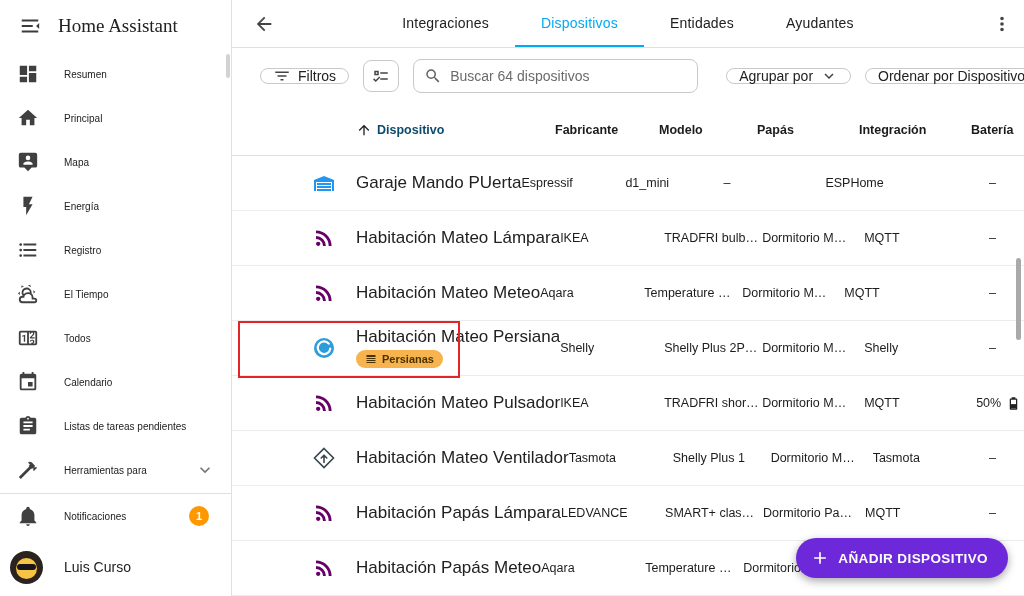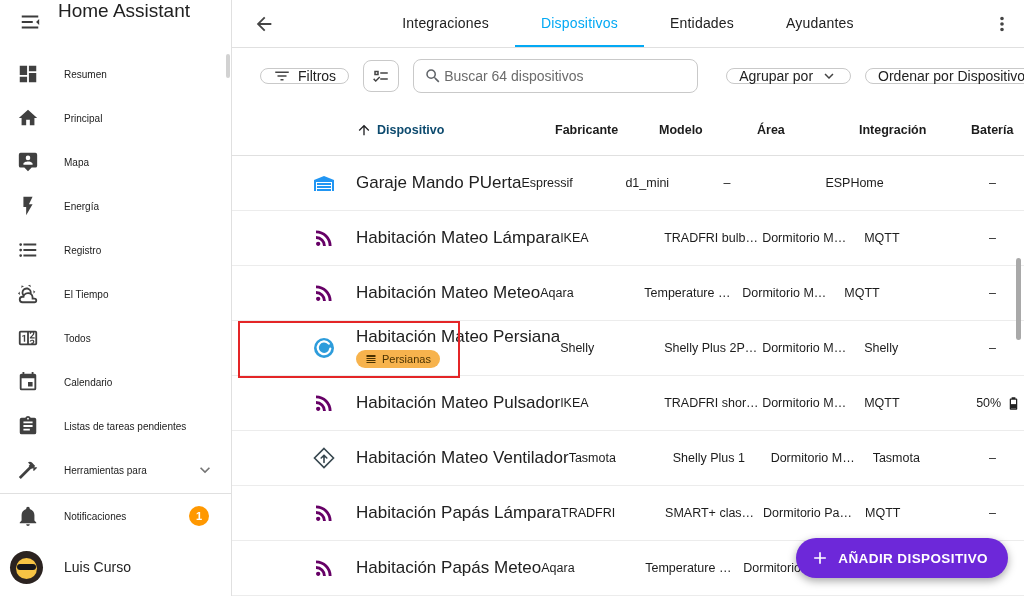--- a/index.html
+++ b/index.html
@@ -3,21 +3,21 @@
 <meta charset="utf-8">
 <style>
   * { box-sizing: border-box; margin: 0; padding: 0; }
   html,body { width:1024px; height:596px; overflow:hidden; background:#fff;
     font-family:"Liberation Sans", sans-serif; color:#212121; }
   .app { display:flex; width:1024px; height:596px; }
 
   
   .sidebar { width:232px; flex:0 0 232px; border-right:1px solid #e0e0e0;
     display:flex; flex-direction:column; position:relative; background:#fff; }
-  .sb-header { height:52px; display:flex; align-items:flex-start; padding:0 8px; }
+  .sb-header { height:52px; display:flex; align-items:center; padding:0 8px;font-family:Liberation Serif, serif; }
   .menu-btn { width:44px; height:44px; display:flex; align-items:center; justify-content:center;
     border:none; background:none; cursor:pointer; color:#3c3c3c; }
   .sb-title { font-size:19px; font-weight:500; margin-left:6px; color:#212121; }
   .sb-item { height:44px; display:flex; align-items:center; padding:0 16px; cursor:pointer; }
   .sb-icon { width:24px; height:24px; flex:0 0 24px; color:#404040; display:flex; align-items:center; justify-content:center; }
   .sb-label { margin-left:24px; font-size:10px; font-weight:500; color:#212121; white-space:nowrap;text-align:right; }
   .sb-expand { margin-left:auto; color:#757575; display:flex; }
   .sb-bottom { margin-top:auto; border-top:1px solid #e0e0e0; }
   .notif-badge { margin-left:auto; margin-right:6px; width:20px; height:20px; border-radius:50%;
     background:#ff9800; color:#fff; font-size:11px; font-weight:700;
@@ -41,21 +41,21 @@
   .tab { padding:0 26px; display:flex; align-items:center; font-size:14px; font-weight:500; letter-spacing:.2px;
     color:#212121; cursor:pointer; border-bottom:2px solid transparent; }
   .tab.active { color:#03a9f4; border-bottom-color:#03a9f4; }
 
   .toolbar { height:56px; flex:0 0 56px; display:flex; align-items:center; padding:0 28px; gap:14px; }
   .chip { height:16px; border:1px solid #c9c9c9; border-radius:8px; background:#fff; display:flex; align-items:center;
     padding:0 12px; gap:7px; font-size:14px; color:#212121; cursor:pointer; white-space:nowrap; }
   .icon-btn { width:36px; height:32px; flex:0 0 36px; border:1px solid #c9c9c9; border-radius:8px; background:#fff;
     display:flex; align-items:center; justify-content:center; cursor:pointer; color:#444; }
   .search-box { height:32px; flex:0 0 285px; border:1px solid #c9c9c9; border-radius:8px; display:flex; align-items:center;
-    padding:16px 10px; gap:2px; color:#5f6368; }
+    padding:16px 10px; gap:8px; color:#5f6368; }
   .search-box input { border:none; outline:none; flex:1; font-size:14px; font-family:inherit; color:#212121; background:transparent; }
   .search-box input::placeholder { color:#6b6b6b; }
   .tb-spacer { flex:1; }
   .chev { color:#444; display:flex; }
 
   
   .table { flex:1; display:flex; flex-direction:column; position:relative; }
   .thead { height:52px; flex:0 0 52px; display:flex; align-items:center; border-bottom:1px solid #e0e0e0;
     padding:0 28px 0 80px; font-size:12.5px; font-weight:700; color:#202124; }
   .trow { height:55px; flex:0 0 55px; display:flex; align-items:center; border-bottom:1px solid #ececec;
@@ -64,21 +64,21 @@
   .c-icon  { flex:0 0 44px; display:flex; align-items:center; }
   .c-name  { flex:0 0 155px; white-space:nowrap; }
   .c-manu  { flex:0 0 104px; white-space:nowrap; }
   .c-model { flex:0 0 98px;  white-space:nowrap; }
   .c-area  { flex:0 0 102px; white-space:nowrap; }
   .c-integ { flex:0 0 112px; white-space:nowrap; }
   .c-batt  { flex:1; display:flex; justify-content:flex-end; align-items:center; gap:5px; }
   .h-device { flex:0 0 199px; display:flex; align-items:center; gap:5px; color:#0c4a6e; }
   .dev-name { font-size:17px; color:#212121; line-height:16px; }
   .dev-badge { display:inline-flex; align-items:center; gap:5px; margin-top:5px; background:#f7b34d; color:#4a3200;
-    border-radius:11px; padding:3px 9px; font-size:11px; font-weight:400; }
+    border-radius:11px; padding:3px 9px; font-size:11px; font-weight:700; }
   .svg24 { width:24px; height:24px; display:block; }
   .svg22 { width:22px; height:22px; display:block; }
   .svg20 { width:20px; height:20px; display:block; }
   .svg18 { width:18px; height:18px; display:block; }
   .svg16 { width:16px; height:16px; display:block; }
   .svg12 { width:12px; height:12px; display:block; }
   .batt-svg { width:15px; height:15px; display:block; }
 
   
   .highlight-box { position:absolute; left:6px; top:321px; width:222px; height:57px;
@@ -274,21 +274,21 @@
       <div class="thead">
         <div class="cell c-icon"></div>
         <div class="h-device">
           <svg class="svg16" viewBox="0 0 24 24" fill="#202124">
               <path d="M13,20H11V8L5.5,13.5L4.08,12.08L12,4.16L19.92,12.08L18.5,13.5L13,8V20Z"></path>
             </svg>
           <span>Dispositivo</span>
         </div>
         <div class="cell c-manu">Fabricante</div>
         <div class="cell c-model">Modelo</div>
-        <div class="cell c-area">Área</div>
+        <div class="cell c-area">Papás</div>
         <div class="cell c-integ">Integración</div>
         <div class="cell c-batt">Batería</div>
       </div>
       <div>
           <div class="trow">
             <div class="cell c-icon">
               <svg class="svg24" viewBox="0 0 24 24" fill="#2196f3">
                 <path d="M22,9V20H20V11H4V20H2V9L12,5L22,9M19,12H5V14H19V12M19,15H5V17H19V15M19,18H5V20H19V18Z"></path>
               </svg>
             </div>
@@ -399,21 +399,21 @@
           </div>
           <div class="trow">
             <div class="cell c-icon">
               <svg class="svg24" viewBox="0 0 24 24" fill="#660066">
                 <path d="M6.18,15.64A2.18,2.18 0 0,1 8.36,17.82C8.36,19 7.38,20 6.18,20C5,20 4,19 4,17.82A2.18,2.18 0 0,1 6.18,15.64M4,4.44A15.56,15.56 0 0,1 19.56,20H16.73A12.73,12.73 0 0,0 4,7.27V4.44M4,10.1A9.9,9.9 0 0,1 13.9,20H11.07A7.07,7.07 0 0,0 4,12.93V10.1Z"></path>
               </svg>
             </div>
             <div class="cell c-name">
               <div class="dev-name">Habitación Papás Lámpara</div>
             </div>
-            <div class="cell c-manu">TRADFRI</div>
+            <div class="cell c-manu">LEDVANCE</div>
             <div class="cell c-model">SMART+ clas…</div>
             <div class="cell c-area">Dormitorio Pa…</div>
             <div class="cell c-integ">MQTT</div>
             <div class="cell c-batt">
               <span>–</span>
             </div>
           </div>
           <div class="trow">
             <div class="cell c-icon">
               <svg class="svg24" viewBox="0 0 24 24" fill="#660066">

